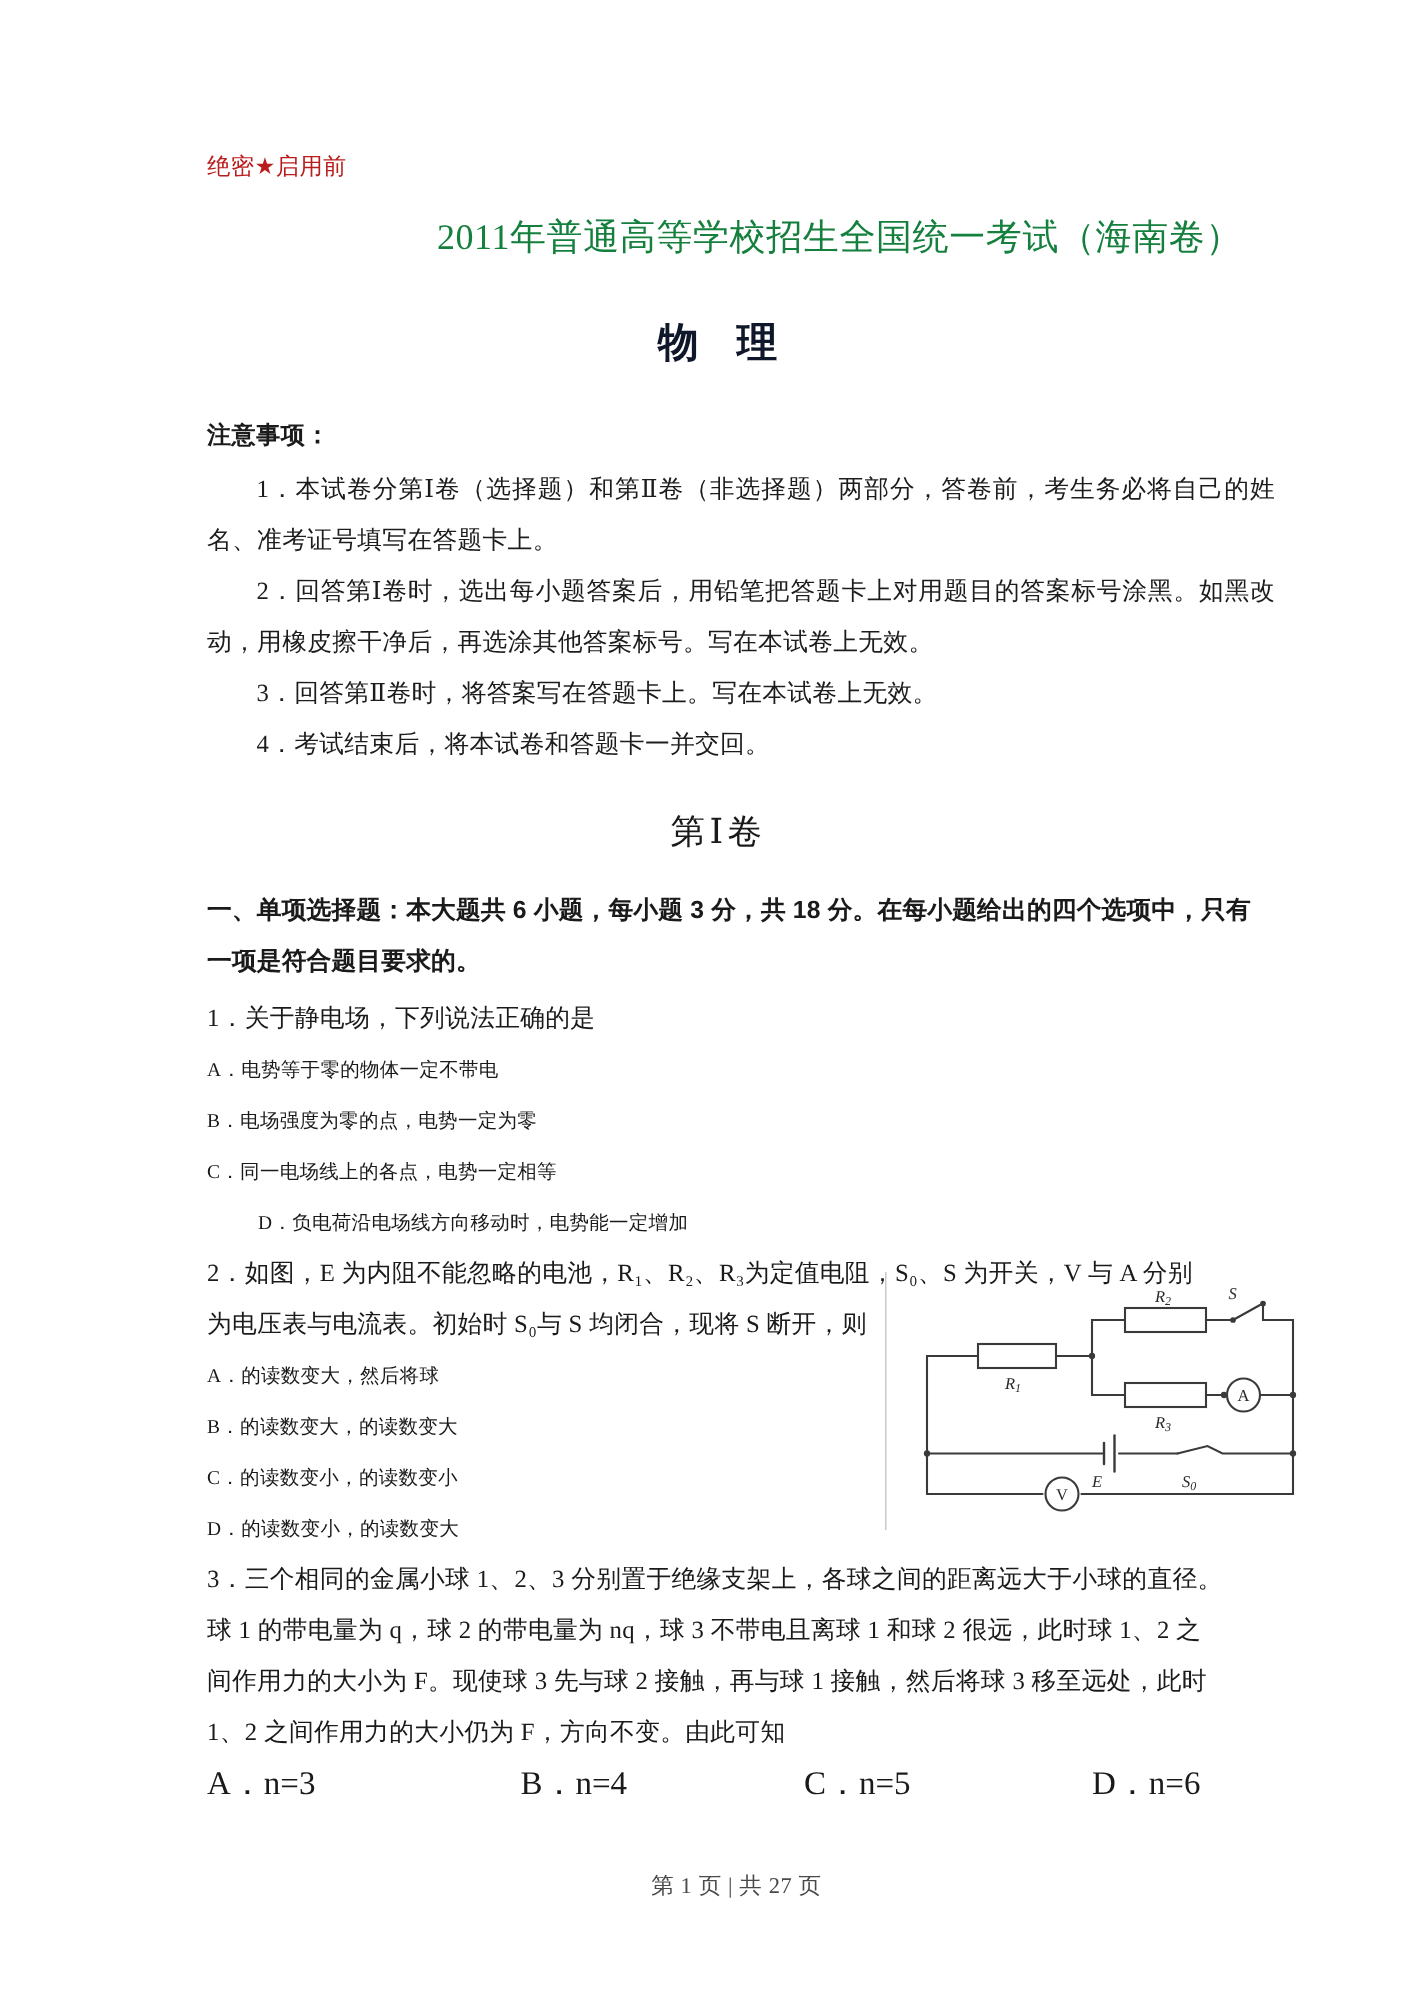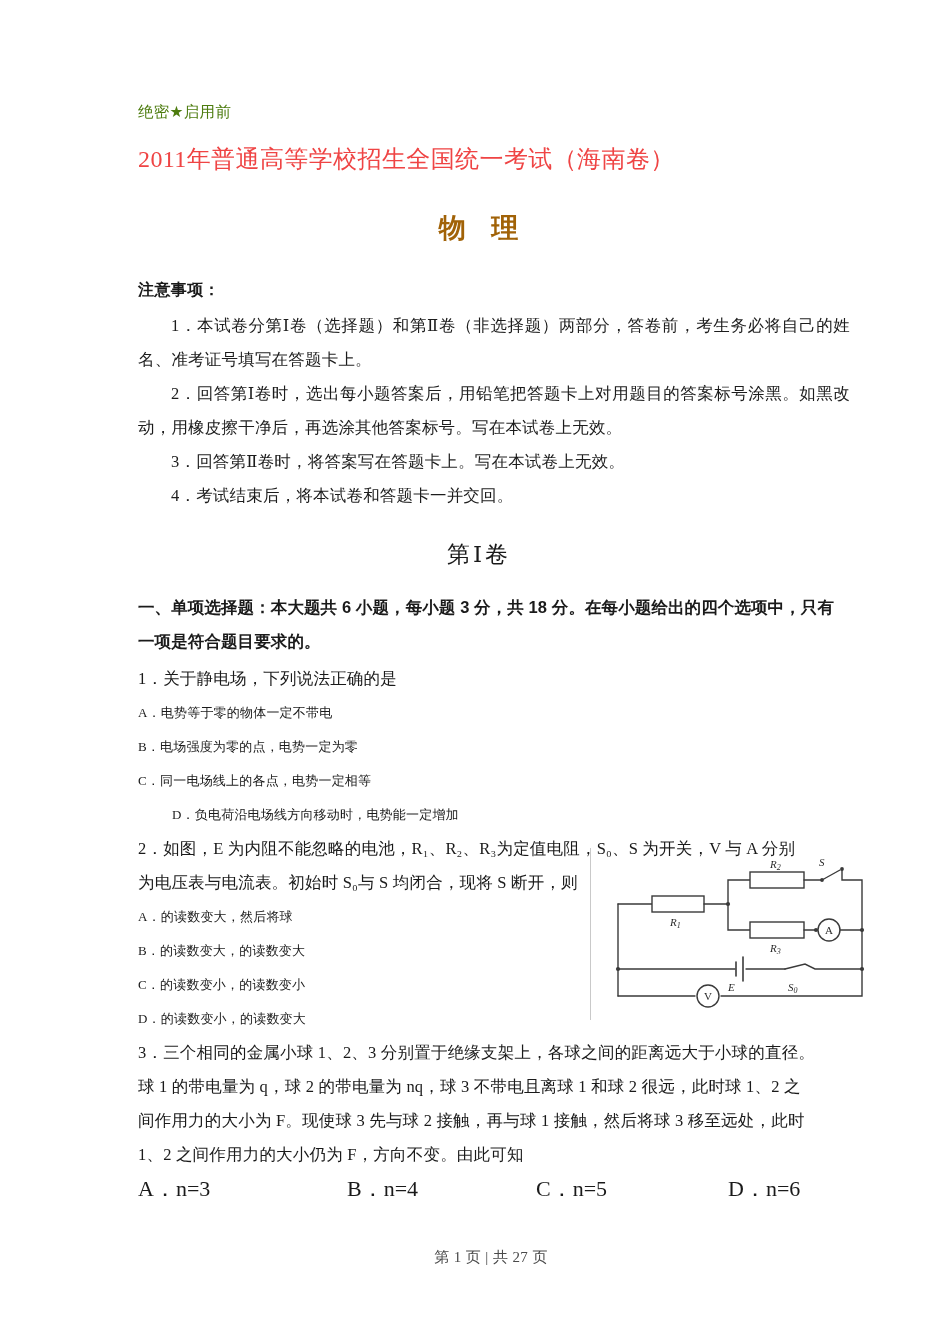--- a/index.html
+++ b/index.html
@@ -24,42 +24,42 @@
     padding: 104px 100px 0 138px;
   }
 
   
   .secret-line {
     font-size: 15.5px;
     line-height: 1;
     letter-spacing: .3px;
     margin: 0 0 24px 0;
     font-family: "Liberation Sans", "DejaVu Sans", sans-serif;
-    color: #4d7c0f;
+    color: #b91c1c;
   }
 
   
   .doc-title {
-    text-align: left;
+    text-align: right;
     font-size: 24px;
     line-height: 1.25;
     margin: 0 0 36px 0;
     letter-spacing: .4px;
-    color: #ef4444;
+    color: #15803d;
     padding-right: 22px;
   }
   .subject-title {
     text-align: center;
     font-size: 27px;
     font-weight: bold;
     letter-spacing: 9px;
     margin: 0 0 34px 0;
     padding-right: 22px;
     font-family: "Liberation Sans", "DejaVu Sans", sans-serif;
-    color: #a16207;
+    color: #0f172a;
   }
 
   
   .notice-heading {
     font-weight: bold;
     font-size: 16px;
     font-family: "Liberation Sans", "DejaVu Sans", sans-serif;
     margin: 0 0 8px 0;
     letter-spacing: .4px;
   }

